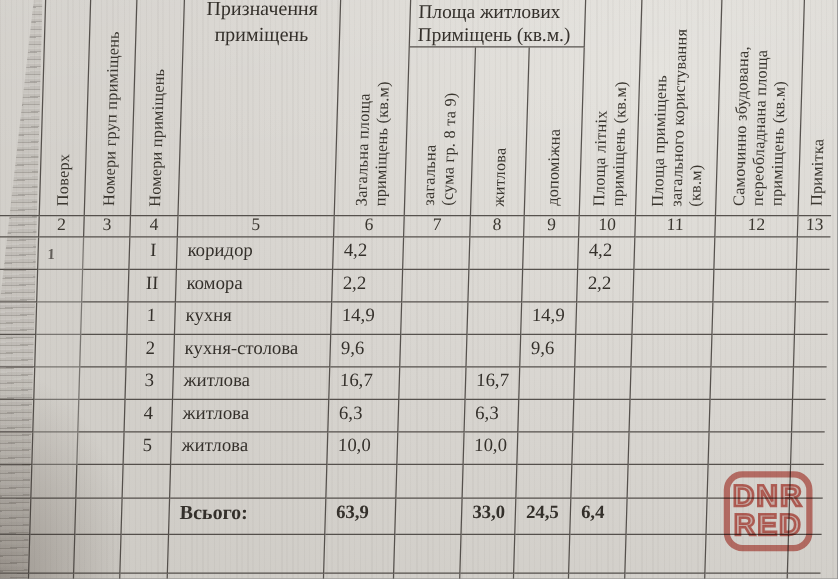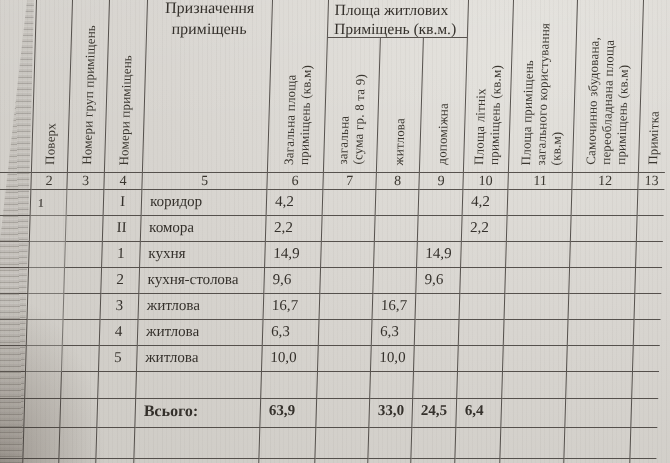--- a/index.html
+++ b/index.html
@@ -268,13 +268,17 @@
     <div class="c" style="grid-area:14/9"></div>
     <div class="c" style="grid-area:14/10"></div>
     <div class="c" style="grid-area:14/11"></div>
     <div class="c" style="grid-area:14/12"></div>
     <div class="c nr" style="grid-area:14/13"></div>
   </div>
 
   <div class="tex"></div>
   <div class="edge"></div>
 
+  <div class="wm">
+    <span>DNR</span>
+    <span>RED</span>
+  </div>
 </div>
 
 </body></html>

